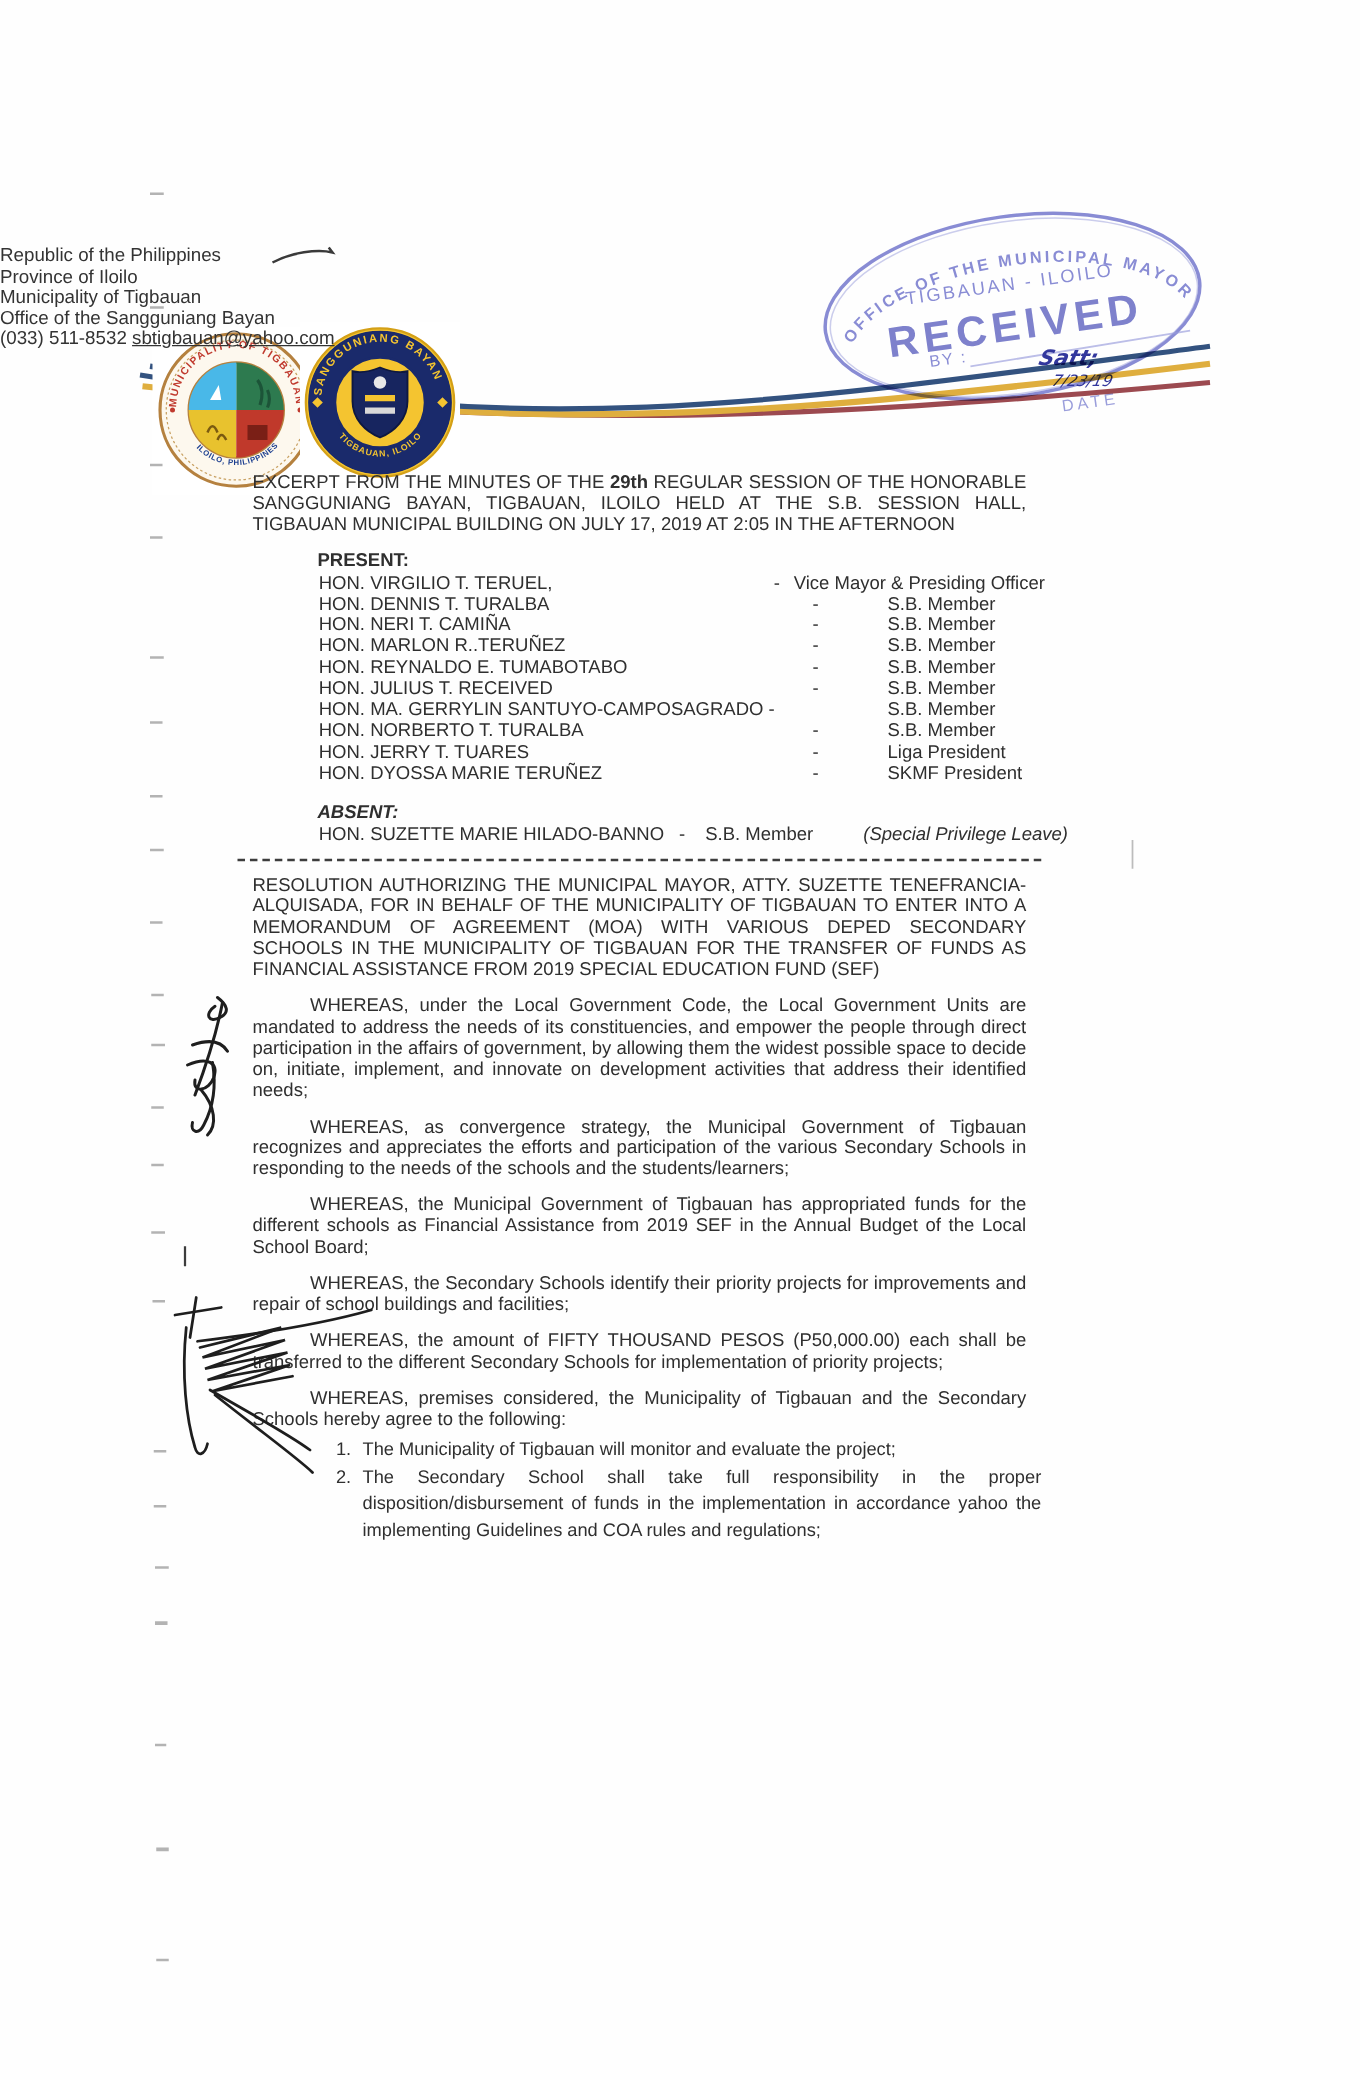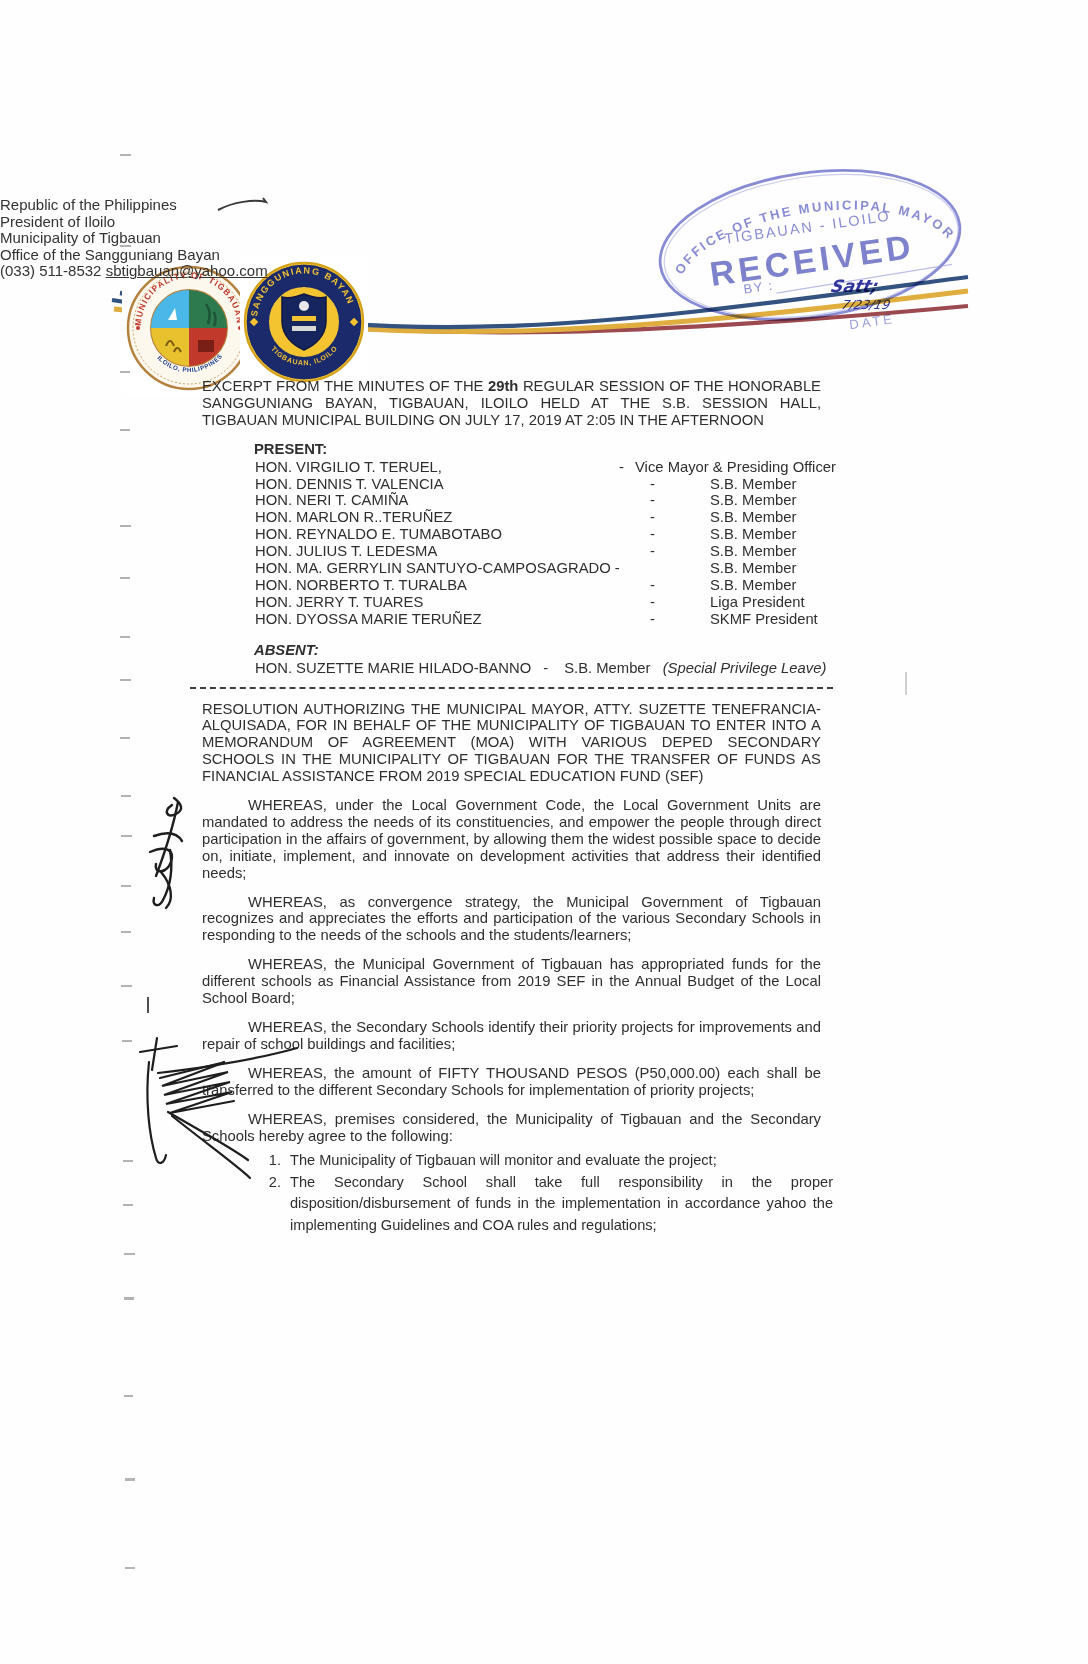--- a/index.html
+++ b/index.html
@@ -36,21 +36,21 @@
   .p-row{display:flex;margin-left:65px;}
   .p-name{flex:none;width:340px;white-space:nowrap;}
   .p-sep{flex:none;width:115px;text-align:center;}
   .p-row.first .p-sep{width:40px;text-align:left;padding-left:24px;box-sizing:border-box;}
   .p-role{flex:1;white-space:nowrap;}
 
   .absent-h{font-weight:bold;font-style:italic;margin-left:64px;margin-top:14px;margin-bottom:1px;}
   .absent-row{margin-left:65px;white-space:nowrap;}
   .absent-row .sep{margin:0 16px 0 12px;}
   .absent-row .role{margin-right:8px;}
-  .absent-row .note{font-style:italic;}
+  .absent-row .note{font-style:italic;margin-left:28px;}
 
   .dashes{border:none;border-top:2.5px dashed #3d3d3d;margin:10px 0 6px 0;}
 
   .res-no{text-align:center;font-weight:bold;margin-bottom:15px;}
   .res-title{margin-bottom:14px;}
   .whereas{text-indent:46px;margin-bottom:13px;}
   .whereas.tight{margin-bottom:6px;}
 
   ol.agreements{
     margin:2px 0 0 72px;padding-left:23px;width:548px;
@@ -120,21 +120,21 @@
     <path d="M64,36 c10,4 18,4 22,3 v24 c0,14 -10,24 -22,29 c-12,-5 -22,-15 -22,-29 v-24 c4,1 12,1 22,-3 Z" fill="#17255f" stroke="#0e1840" stroke-width="1.5"></path>
     <rect x="52" y="58" width="24" height="5" fill="#f4c430"></rect>
     <rect x="52" y="68" width="24" height="5" fill="#d8d8d8"></rect>
     <circle cx="64" cy="48" r="5" fill="#e8e8e8"></circle>
     <rect x="11" y="61" width="6" height="6" fill="#f4c430" transform="rotate(45 14 64)"></rect>
     <rect x="111" y="61" width="6" height="6" fill="#f4c430" transform="rotate(45 114 64)"></rect>
   </svg>
 
   <div class="letterhead">
     <div>Republic of the Philippines</div>
-    <div>President of Iloilo</div>
+    <div>Province of Iloilo</div>
     <div>Municipality of Tigbauan</div>
     <div>Office of the Sangguniang Bayan</div>
     <div><span>(033) 511-8532 </span><span class="email">sbtigbauan@yahoo.com</span></div>
   </div>
 
   <svg class="stamp" width="380" height="220" viewBox="630 155 380 220">
     <g transform="rotate(-8 810 245)" opacity="0.88">
       <ellipse cx="810" cy="245" rx="151" ry="72" fill="none" stroke="#7a7ed0" stroke-width="2.8"></ellipse>
       <ellipse cx="811" cy="246" rx="148" ry="69" fill="none" stroke="#8b8fd8" stroke-width="1.2" opacity="0.5"></ellipse>
       <defs>
@@ -161,41 +161,41 @@
     <p class="excerpt justify"><span>EXCERPT FROM THE MINUTES OF THE </span><b class="inl">29th</b><span> REGULAR SESSION OF THE HONORABLE SANGGUNIANG BAYAN, TIGBAUAN, ILOILO HELD AT THE S.B. SESSION HALL, TIGBAUAN MUNICIPAL BUILDING ON JULY 17, 2019 AT 2:05 IN THE AFTERNOON</span></p>
 
     <div class="present-h">PRESENT:</div>
 
     <div class="p-row first">
       <span class="p-name">HON. VIRGILIO T. TERUEL,</span>
       <span class="p-sep">-</span>
       <span class="p-role">Vice Mayor &amp; Presiding Officer</span>
     </div>
     <div class="p-row">
-      <span class="p-name">HON. DENNIS T. VALENCIA</span>
+      <span class="p-name">HON. DENNIS T. TURALBA</span>
       <span class="p-sep">-</span>
       <span class="p-role">S.B. Member</span>
     </div>
     <div class="p-row">
       <span class="p-name">HON. NERI T. CAMIÑA</span>
       <span class="p-sep">-</span>
       <span class="p-role">S.B. Member</span>
     </div>
     <div class="p-row">
       <span class="p-name">HON. MARLON R..TERUÑEZ</span>
       <span class="p-sep">-</span>
       <span class="p-role">S.B. Member</span>
     </div>
     <div class="p-row">
       <span class="p-name">HON. REYNALDO E. TUMABOTABO</span>
       <span class="p-sep">-</span>
       <span class="p-role">S.B. Member</span>
     </div>
     <div class="p-row">
-      <span class="p-name">HON. JULIUS T. LEDESMA</span>
+      <span class="p-name">HON. JULIUS T. RECEIVED</span>
       <span class="p-sep">-</span>
       <span class="p-role">S.B. Member</span>
     </div>
     <div class="p-row">
       <span class="p-name">HON. MA. GERRYLIN SANTUYO-CAMPOSAGRADO -</span>
       <span class="p-sep"></span>
       <span class="p-role">S.B. Member</span>
     </div>
     <div class="p-row">
       <span class="p-name">HON. NORBERTO  T. TURALBA</span>

